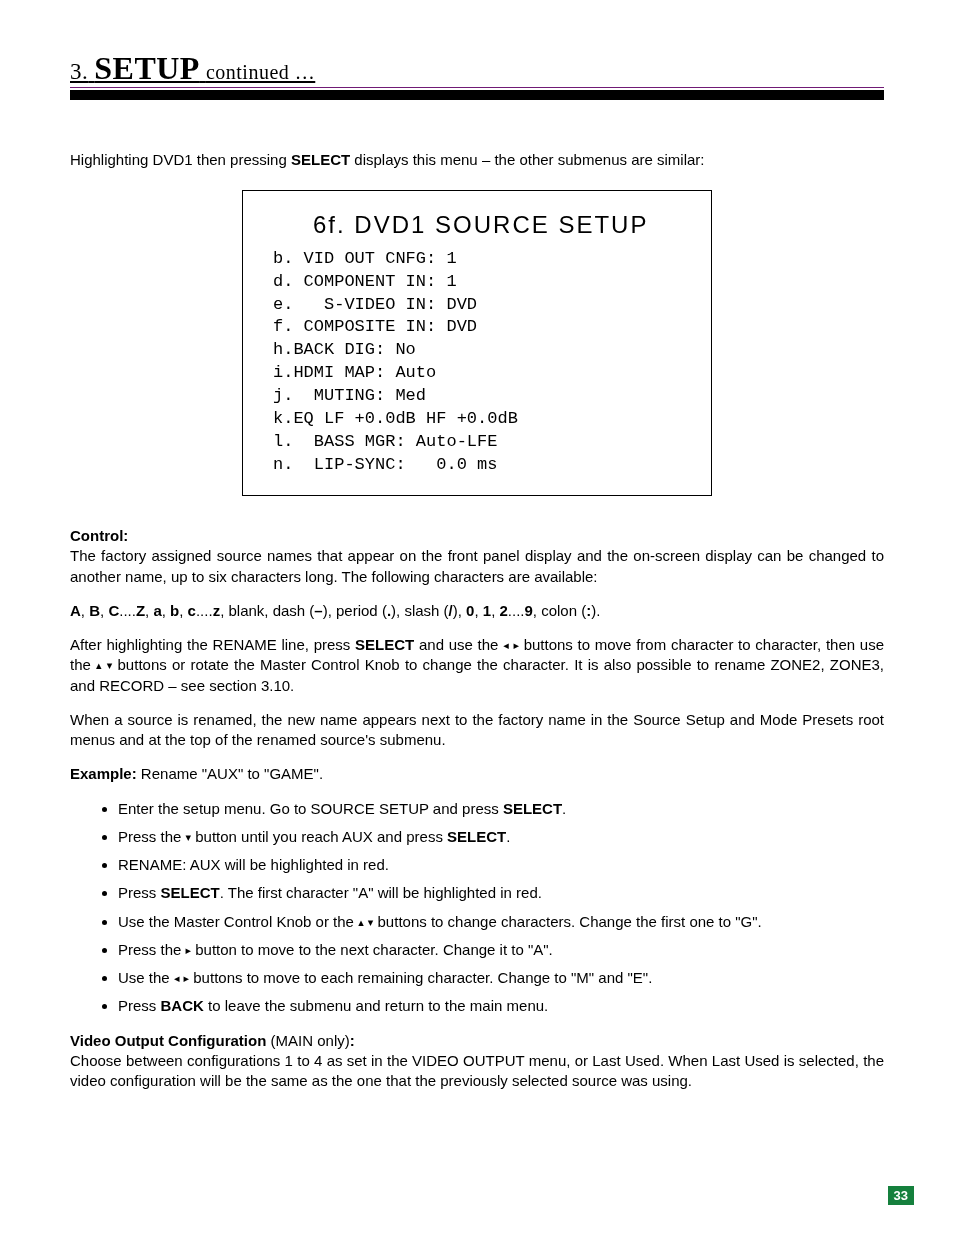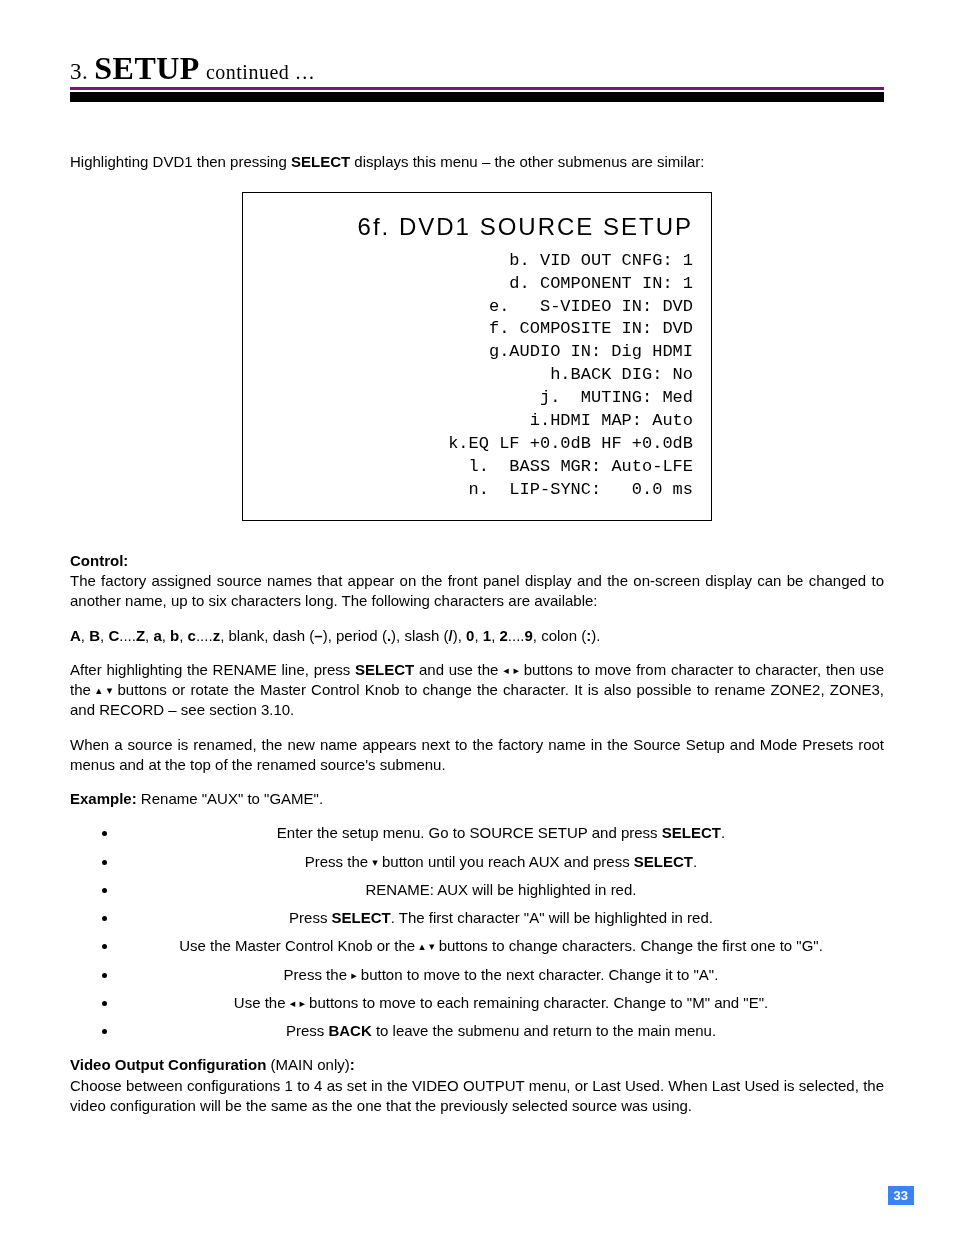--- a/index.html
+++ b/index.html
@@ -19,21 +19,22 @@
   }
   .header {
     border-bottom: 10px solid #000;
     padding-bottom: 2px;
     margin-bottom: 50px;
   }
   .header .line {
     font-family: "Times New Roman", Times, serif;
     font-size: 22px;
     letter-spacing: .5px;
-    border-bottom: 3px solid #701a75;
+    border-bottom: 1px solid #701a75;
+    text-decoration: underline;
   }
   .header .num {
     font-size: 23px;
     font-weight: 400;
   }
   .header .title {
     font-size: 32px;
     font-weight: 700;
   }
   .header .cont {
@@ -49,54 +50,52 @@
     text-align: justify;
   }
   .menu-box {
     border: 1px solid #000;
     width: 420px;
     margin: 20px auto 30px auto;
     padding: 18px 18px 18px 30px;
     font-family: "Courier New", Courier, monospace;
     font-size: 17px;
     line-height: 1.35;
-    text-align: right;
   }
   .menu-box .menu-title {
     font-family: "Arial Narrow", "Helvetica Neue", Arial, sans-serif;
     font-stretch: condensed;
     font-size: 24px;
     letter-spacing: 2px;
     margin-left: 40px;
     margin-bottom: 6px;
   }
   .menu-box .row { white-space: pre; }
   .b { font-weight: 700; }
   .chars {
     text-align: center;
     margin: 12px 0;
   }
   ul.bullets {
     list-style: disc;
     padding-left: 48px;
     margin: 6px 0 14px 0;
-    text-align: center;
   }
   ul.bullets li {
     margin: 8px 0;
   }
   .example-lead {
     margin-left: 28px;
     margin-bottom: 6px;
   }
   .page-num {
     position: absolute;
     bottom: 30px;
     right: 40px;
-    background: #3b82f6;
+    background: #15803d;
     color: #fff;
     font-size: 13px;
     font-weight: 700;
     padding: 2px 6px;
   }
   .tri {
     display: inline-block;
     font-style: normal;
     font-size: 11px;
     vertical-align: 1px;
@@ -120,24 +119,23 @@
     <p>
       <span>Highlighting DVD1 then pressing </span><span class="b">SELECT</span><span> displays this menu – the other submenus are similar:</span>
     </p>
 
     <div class="menu-box">
       <div class="menu-title">6f. DVD1 SOURCE SETUP</div>
       <div class="row">b. VID OUT CNFG: 1</div>
       <div class="row">d. COMPONENT IN: 1</div>
       <div class="row">e.   S-VIDEO IN: DVD</div>
       <div class="row">f. COMPOSITE IN: DVD</div>
-      <div class="row">g.AUDIO IN: Dig HDMI</div>
       <div class="row">h.BACK DIG: No</div>
+      <div class="row">i.HDMI MAP: Auto</div>
       <div class="row">j.  MUTING: Med</div>
-      <div class="row">i.HDMI MAP: Auto</div>
       <div class="row">k.EQ LF +0.0dB HF +0.0dB</div>
       <div class="row">l.  BASS MGR: Auto-LFE</div>
       <div class="row">n.  LIP-SYNC:   0.0 ms</div>
     </div>
 
     <p>
       <span class="b">Control:</span><br>
       <span>The factory assigned source names that appear on the front panel display and the on-screen display can be changed to another name, up to six characters long. The following characters are available:</span>
     </p>
 

